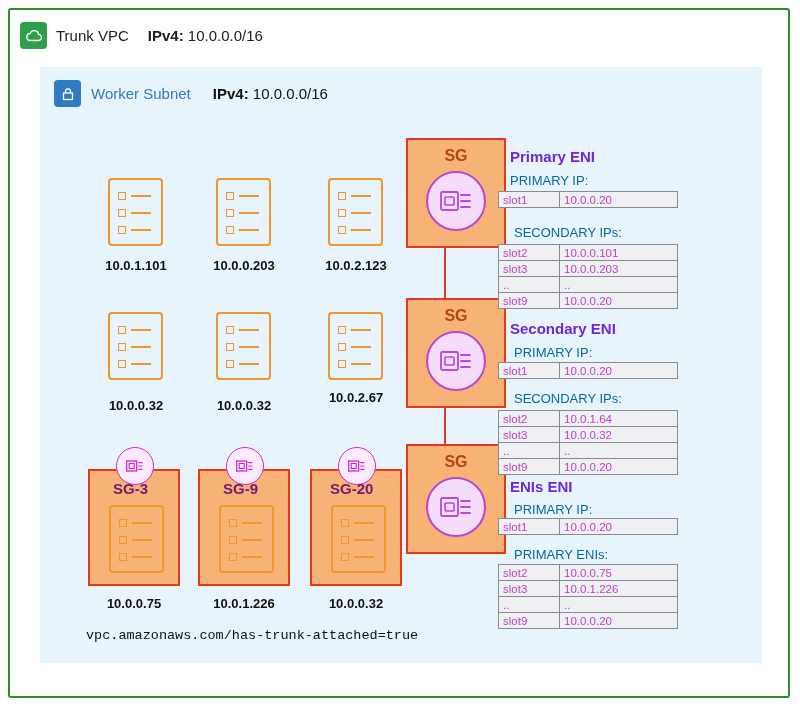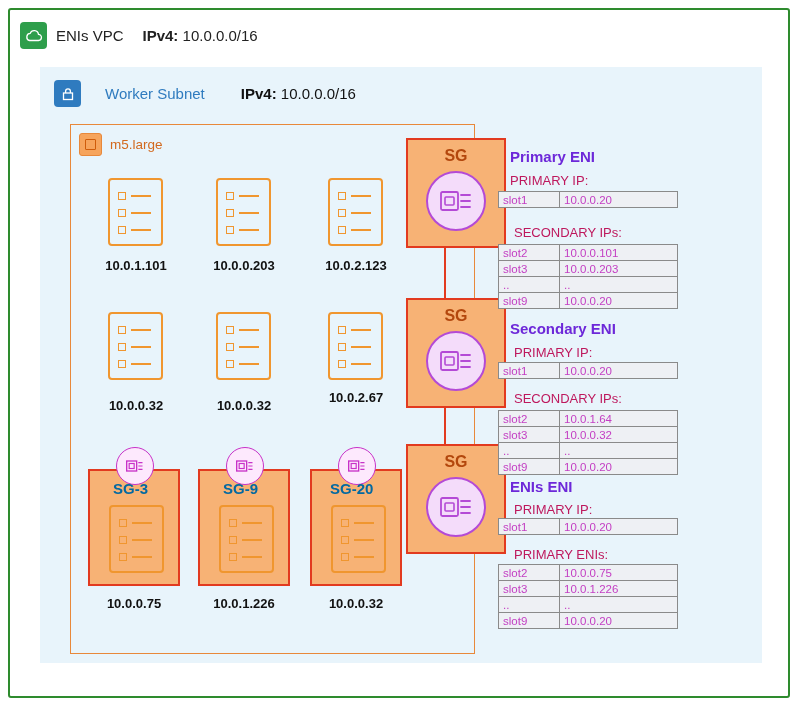--- a/index.html
+++ b/index.html
@@ -65,21 +65,21 @@
     height: 596px;
     background: #e8f4fb;
     box-sizing: border-box;
   }
   .subnet-header {
     position: absolute;
     left: 14px;
     top: 13px;
     display: flex;
     align-items: center;
-    gap: 24px;
+    gap: 10px;
   }
   .subnet-icon {
     width: 27px;
     height: 27px;
     border-radius: 4px;
     background: #2f7bbf;
     display: flex;
     align-items: center;
     justify-content: center;
   }
@@ -181,21 +181,21 @@
     width: 92px;
     height: 117px;
     background: #f7b275;
     border: 2.2px solid #e23a1f;
     box-sizing: border-box;
   }
   .sg-tag {
     position: absolute;
     font-size: 15px;
     font-weight: bold;
-    color: #0369a1;
+    color: #701a75;
     white-space: nowrap;
   }
   .sg-circle-sm {
     position: absolute;
     width: 36px;
     height: 36px;
     border-radius: 50%;
     border: 1.8px solid #c832c8;
     background: #fde9fd;
     display: flex;
@@ -244,21 +244,21 @@
   .eni-title {
     position: absolute;
     font-size: 15px;
     font-weight: bold;
     color: #6d28d9;
     white-space: nowrap;
   }
   .eni-sub {
     position: absolute;
     font-size: 13px;
-    color: #be185d;
+    color: #0369a1;
     white-space: nowrap;
   }
   table.iptable {
     position: absolute;
     border-collapse: collapse;
     width: 180px;
     font-size: 11.5px;
     color: #c33ec3;
   }
   table.iptable td {
@@ -284,45 +284,37 @@
 <body>
 
 <div class="vpc">
 
   <div class="vpc-header">
     <span class="vpc-icon">
       <svg width="18" height="14" viewBox="0 0 18 14" aria-hidden="true">
         <path d="M4.6 11.5h8.6a3.1 3.1 0 0 0 .3-6.2A4.3 4.3 0 0 0 5.2 4.4 3.6 3.6 0 0 0 4.6 11.5z" fill="none" stroke="#ffffff" stroke-width="1.3"></path>
       </svg>
     </span>
-    <span class="vpc-title">ENIs VPC</span>
+    <span class="vpc-title">Trunk VPC</span>
     <span class="vpc-cidr"><b>IPv4:</b> <span>10.0.0.0/16</span></span>
   </div>
 
   <div class="subnet">
     <div class="subnet-header">
       <span class="subnet-icon">
         <svg width="16" height="16" viewBox="0 0 16 16" aria-hidden="true">
           <rect x="3.5" y="7" width="9" height="6.5" fill="none" stroke="#ffffff" stroke-width="1.3"></rect>
           <path d="M5.6 7V5.3a2.4 2.4 0 0 1 4.8 0V7" fill="none" stroke="#ffffff" stroke-width="1.3"></path>
         </svg>
       </span>
       <span class="subnet-title">Worker Subnet</span>
       <span class="subnet-cidr"><b>IPv4:</b> <span>10.0.0.0/16</span></span>
     </div>
   </div>
 
-  <div class="instance">
-    <div class="instance-header">
-      <span class="instance-icon">
-          <span class="inner"></span>
-        </span>
-      <span class="instance-title">m5.large</span>
-    </div>
-  </div>
 
   <div class="vline" style="left:434px; top:222px; height:66px;"></div>
   <div class="vline" style="left:434px; top:390px; height:44px;"></div>
 
   <div class="card" style="left:98px; top:168px;">
     <div class="row r1">
         <span class="sq"></span>
         <span class="ln"></span>
       </div>
     <div class="row r2">
@@ -484,20 +476,21 @@
         <span class="sq"></span>
         <span class="ln"></span>
       </div>
     <div class="row r3">
         <span class="sq"></span>
         <span class="ln"></span>
       </div>
   </div>
   <div class="ip-label" style="left:294px; top:586px; width:104px;">10.0.0.32</div>
 
+  <div class="trunk-note">vpc.amazonaws.com/has-trunk-attached=true</div>
 
   <div class="sgbox" style="left:396px; top:128px;">
     <span class="sg-text">SG</span>
     <span class="sg-circle">
       <svg width="34" height="26" viewBox="0 0 34 26" aria-hidden="true">
         <rect x="2" y="4" width="17" height="18" rx="1.5" fill="none" stroke="#b44ad6" stroke-width="1.8"></rect>
         <rect x="6" y="9" width="9" height="8" rx="1" fill="none" stroke="#b44ad6" stroke-width="1.6"></rect>
         <path d="M22 7h9M22 13h9M22 19h9" stroke="#b44ad6" stroke-width="1.8" stroke-linecap="round"></path>
       </svg>
     </span>

